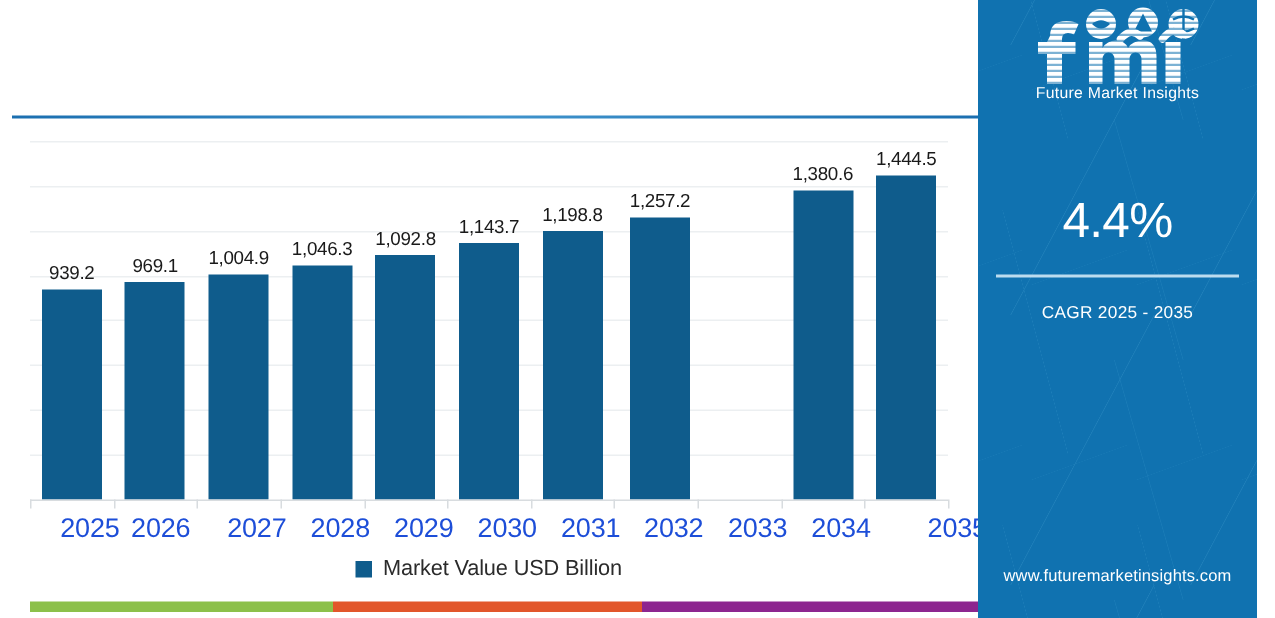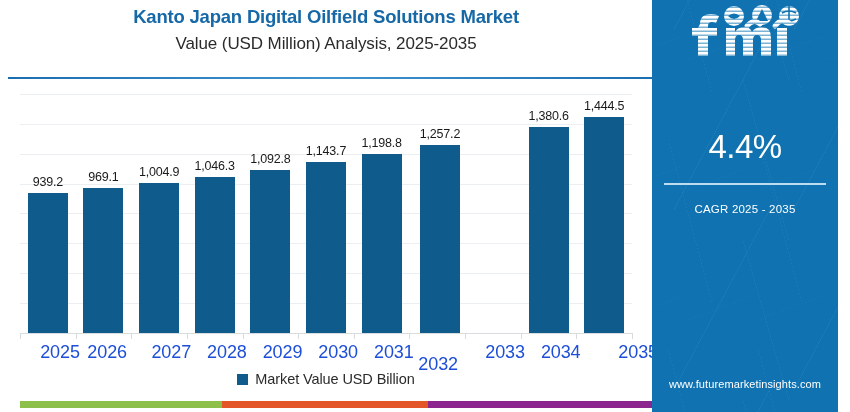--- a/index.html
+++ b/index.html
@@ -239,24 +239,20 @@
   }
   .stripe-seg { height: 7px; }
 </style>
 </head>
 <body>
 
 <div id="screen">
 
   <div id="chart-pane">
 
-    <div id="title-block">
-      <div id="chart-title">Kanto Japan Digital Oilfield Solutions Market</div>
-      <div id="chart-subtitle">Value (USD Million) Analysis, 2025-2035</div>
-    </div>
     <div id="title-rule"></div>
 
     <div id="plot">
 
     <div class="gridline" style="top: 215.122px;"></div>
         <div class="gridline" style="top: 185.244px;"></div>
         <div class="gridline" style="top: 155.366px;"></div>
         <div class="gridline" style="top: 125.488px;"></div>
         <div class="gridline" style="top: 95.6098px;"></div>
         <div class="gridline" style="top: 65.7317px;"></div>
@@ -317,21 +313,21 @@
       <div class="xtick-label" style="left: 127.091px;">2027</div>
       <div class="tick" style="left: 186.909px;"></div>
       <div class="xtick-label" style="left: 182.727px;">2028</div>
       <div class="tick" style="left: 242.545px;"></div>
       <div class="xtick-label" style="left: 238.364px;">2029</div>
       <div class="tick" style="left: 298.182px;"></div>
       <div class="xtick-label" style="left: 294px;">2030</div>
       <div class="tick" style="left: 353.818px;"></div>
       <div class="xtick-label" style="left: 349.636px;">2031</div>
       <div class="tick" style="left: 409.455px;"></div>
-      <div class="xtick-label" style="left: 394px; margin-top: 12px;">2032</div>
+      <div class="xtick-label" style="left: 405px;">2032</div>
       <div class="tick" style="left: 465.091px;"></div>
       <div class="xtick-label" style="left: 460.909px;">2033</div>
       <div class="tick" style="left: 520.727px;"></div>
       <div class="xtick-label" style="left: 516.545px;">2034</div>
       <div class="tick" style="left: 576.364px;"></div>
       <div class="xtick-label" style="left: 594px;">2035</div>
       <div class="tick" style="left: 632px;"></div>
     </div>
 
   <div id="brand-panel">
@@ -356,20 +352,21 @@
         <path d="M77 22 q7 -8 13 -2" stroke="url(#stripes)" stroke-width="5" fill="none" stroke-linecap="round"></path>
         <path d="M105 22 q7 -9 14 -3" stroke="url(#stripes)" stroke-width="5" fill="none" stroke-linecap="round"></path>
 
         <path d="M30 20 q0 -10 11 -10 q5 0 8 2 l-3 7 q-2 -1 -4 -1 q-4 0 -4 4 v2 h9 v8 h-9 v20 h-10 v-20 h-6 v-8 h6 z" fill="url(#stripes)"></path>
 
         <path d="M56 24 h9 v4 q3 -5 9 -5 q6 0 8 5 q3 -5 10 -5 q9 0 9 11 v18 h-10 v-16 q0 -5 -4 -5 q-4 0 -4 5 v16 h-10 v-16 q0 -5 -4 -5 q-4 0 -4 5 v16 h-9 z" fill="url(#stripes)"></path>
 
         <rect x="107" y="24" width="10" height="28" fill="url(#stripes)"></rect>
       </svg>
     </div>
+    <div id="logo-tagline">Future Market Insights</div>
 
     <div id="cagr-value">4.4%</div>
     <div id="cagr-rule"></div>
     <div id="cagr-caption">CAGR 2025 - 2035</div>
 
     <div id="brand-url">www.futuremarketinsights.com</div>
   </div>
 
   <div id="stripe">
       <div class="stripe-seg" style="width: 202px; background: rgb(140, 192, 74);"></div>

